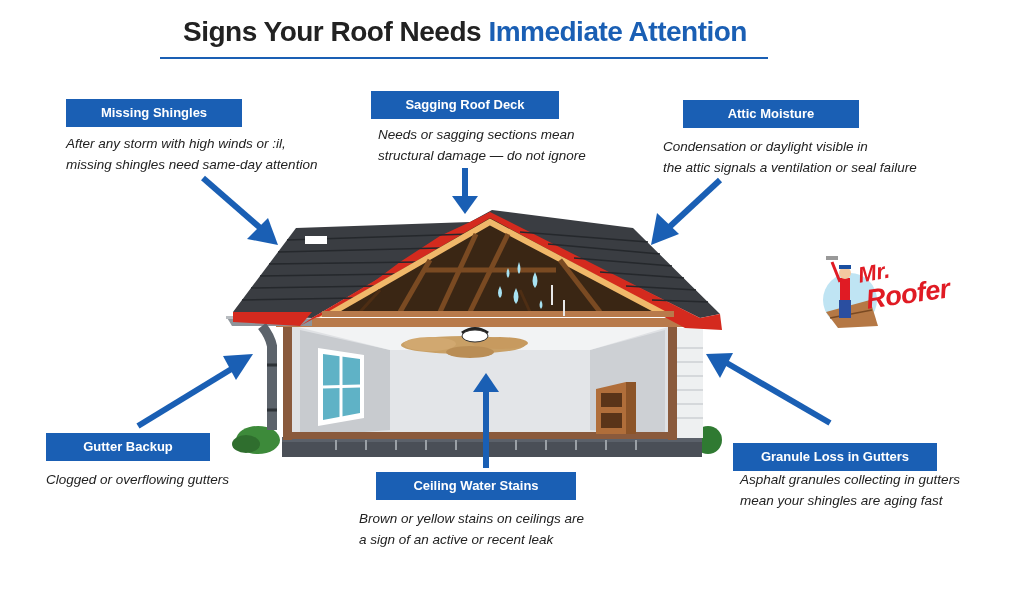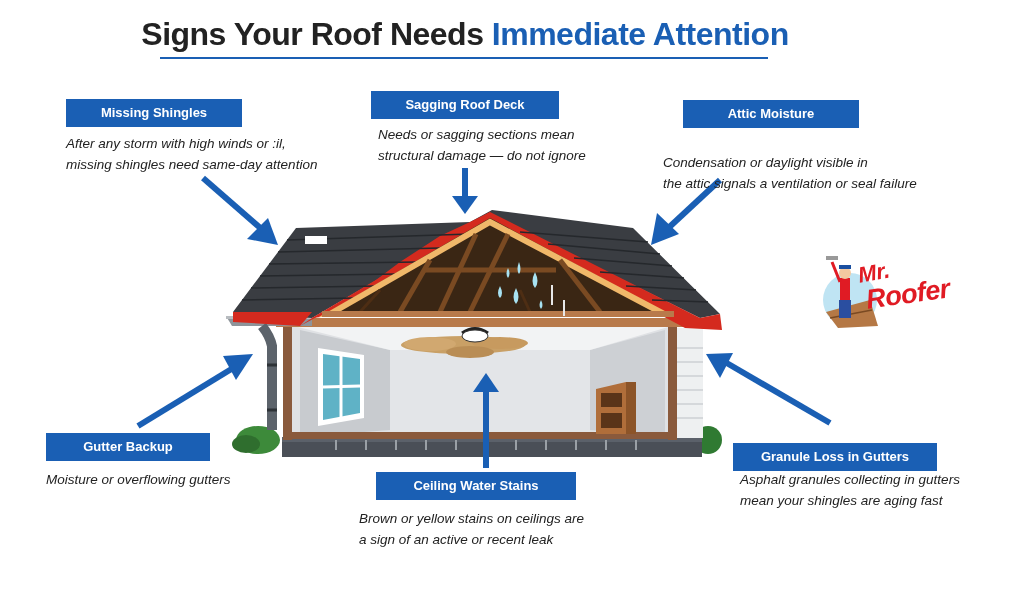--- a/index.html
+++ b/index.html
@@ -1,17 +1,17 @@
 <!DOCTYPE html>
 <html><head>
 <meta charset="utf-8">
 <style>
   html, body { margin: 0; padding: 0; background: #ffffff; }
   body { width: 1024px; height: 614px; position: relative; overflow: hidden; font-family: "Liberation Sans", sans-serif; }
-  .title { position: absolute; left: 0; top: 16px; width: 930px; text-align: center; font-size: 32px; font-weight: bold; letter-spacing: -0.5px; color: #222222; }
+  .title { position: absolute; left: 0; top: 16px; width: 930px; text-align: center; font-size: 28px; font-weight: bold; letter-spacing: -0.5px; color: #222222; }
   .title .accent { color: #1a5fb4; }
   .title-rule { position: absolute; left: 160px; top: 57px; width: 608px; height: 2px; background: #1a5fb4; }
   .label-box { position: absolute; background: #1a5fb4; color: #ffffff; font-weight: bold; font-size: 13px; text-align: center; line-height: 28px; height: 28px; }
   .desc { position: absolute; font-style: italic; font-size: 13.5px; color: #222222; line-height: 21px; white-space: nowrap; }
   svg.art { position: absolute; left: 0; top: 0; }
   .logo-text-1 { position: absolute; left: 858px; top: 260px; font-size: 22px; font-weight: bold; font-style: italic; color: #e01b24; transform: rotate(-10deg); }
   .logo-text-2 { position: absolute; left: 866px; top: 279px; font-size: 27px; font-weight: bold; font-style: italic; color: #e01b24; transform: rotate(-8deg); letter-spacing: -0.5px; }
 </style>
 </head>
 <body>
@@ -207,28 +207,28 @@
   <div>missing shingles need same-day attention</div>
 </div>
 
 <div class="label-box" style="left:371px; top:91px; width:188px;">Sagging Roof Deck</div>
 <div class="desc" style="left:378px; top:124px;">
   <div>Needs or sagging sections mean</div>
   <div>structural damage — do not ignore</div>
 </div>
 
 <div class="label-box" style="left:683px; top:100px; width:176px;">Attic Moisture</div>
-<div class="desc" style="left:663px; top:152px;">
+<div class="desc" style="left:663px; top:136px;">
   <div>Condensation or daylight visible in</div>
   <div>the attic signals a ventilation or seal failure</div>
 </div>
 
 <div class="label-box" style="left:46px; top:433px; width:164px;">Gutter Backup</div>
 <div class="desc" style="left:46px; top:469px;">
-  <div>Moisture or overflowing gutters</div>
+  <div>Clogged or overflowing gutters</div>
 </div>
 
 <div class="label-box" style="left:376px; top:472px; width:200px;">Ceiling Water Stains</div>
 <div class="desc" style="left:359px; top:508px;font-style:italic;">
   <div>Brown or yellow stains on ceilings are</div>
   <div>a sign of an active or recent leak</div>
 </div>
 
 <div class="label-box" style="left:733px; top:433px; width:204px;margin-top:10px;">Granule Loss in Gutters</div>
 <div class="desc" style="left:740px; top:469px;">

